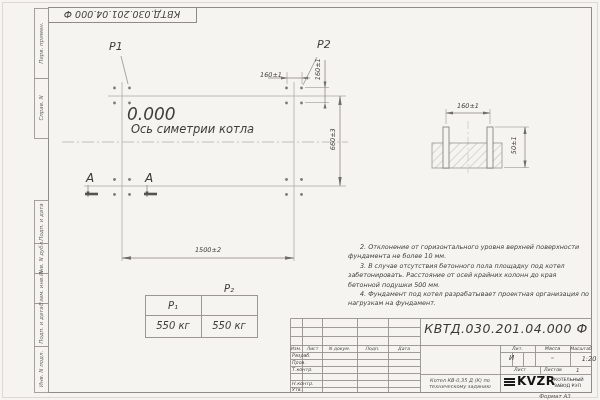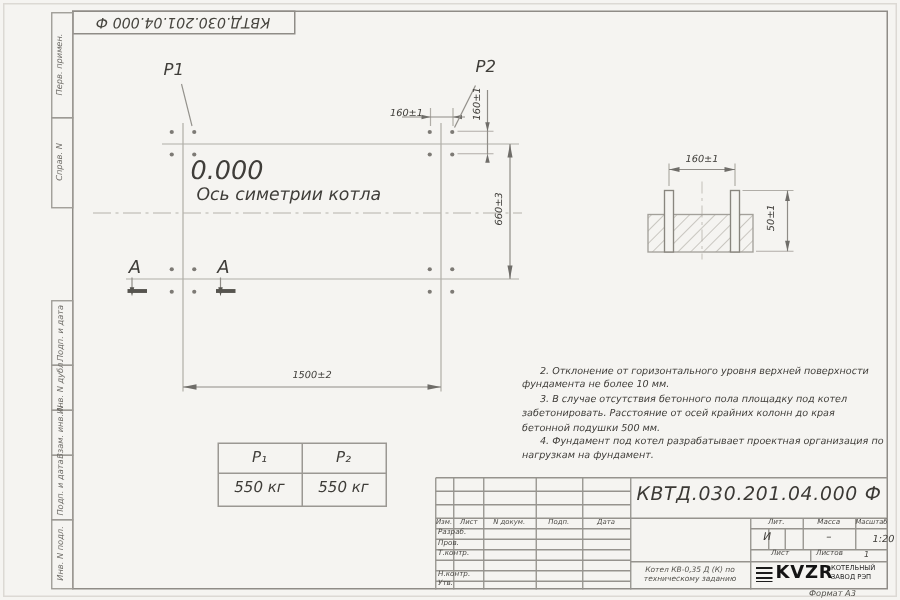--- a/index.html
+++ b/index.html
@@ -193,21 +193,21 @@
   <div class="t c" style="left:438px;top:103px;width:60px;font-size:6.5px;">160±1</div>
   <div class="t c rot" style="left:494px;top:142px;width:40px;font-size:6.5px;">50±1</div>
 
   <div class="t" style="left:348px;top:243px;width:242px;font-size:6.4px;line-height:9.4px;white-space:normal;">
     <p class="note">2. Отклонение от горизонтального уровня верхней поверхности фундамента не более 10 мм.</p>
     <p class="note">3. В случае отсутствия бетонного пола площадку под котел забетонировать. Расстояние от осей крайних колонн до края бетонной подушки 500 мм.</p>
     <p class="note">4. Фундамент под котел разрабатывает проектная организация по нагрузкам на фундамент.</p>
   </div>
 
   <div class="t c" style="left:145px;top:301px;width:56px;font-size:10px;">P₁</div>
-  <div class="t c" style="left:201px;top:301px;width:56px;font-size:10px;">P₂</div>
+  <div class="t c" style="left:201px;top:284px;width:56px;font-size:10px;">P₂</div>
   <div class="t c" style="left:145px;top:321px;width:56px;font-size:10px;">550 кг</div>
   <div class="t c" style="left:201px;top:321px;width:56px;font-size:10px;">550 кг</div>
 
   <div class="t c" style="left:420px;top:323px;width:172px;font-size:12.5px;letter-spacing:0.5px;color:#3b3935;">КВТД.030.201.04.000 Ф</div>
   <div class="t c" style="left:421px;top:377px;width:78px;font-size:5px;line-height:6.3px;white-space:normal;color:#55534e;">Котел КВ-0,35 Д (К) по техническому заданию</div>
 
   <div class="t c tb" style="left:289px;top:346.5px;width:14px;font-size:4.6px;">Изм.</div>
   <div class="t c tb" style="left:303px;top:346.5px;width:19px;font-size:4.6px;">Лист</div>
   <div class="t c tb" style="left:322px;top:346.5px;width:35px;font-size:4.6px;">N докум.</div>
   <div class="t c tb" style="left:357px;top:346.5px;width:31px;font-size:4.6px;">Подп.</div>

